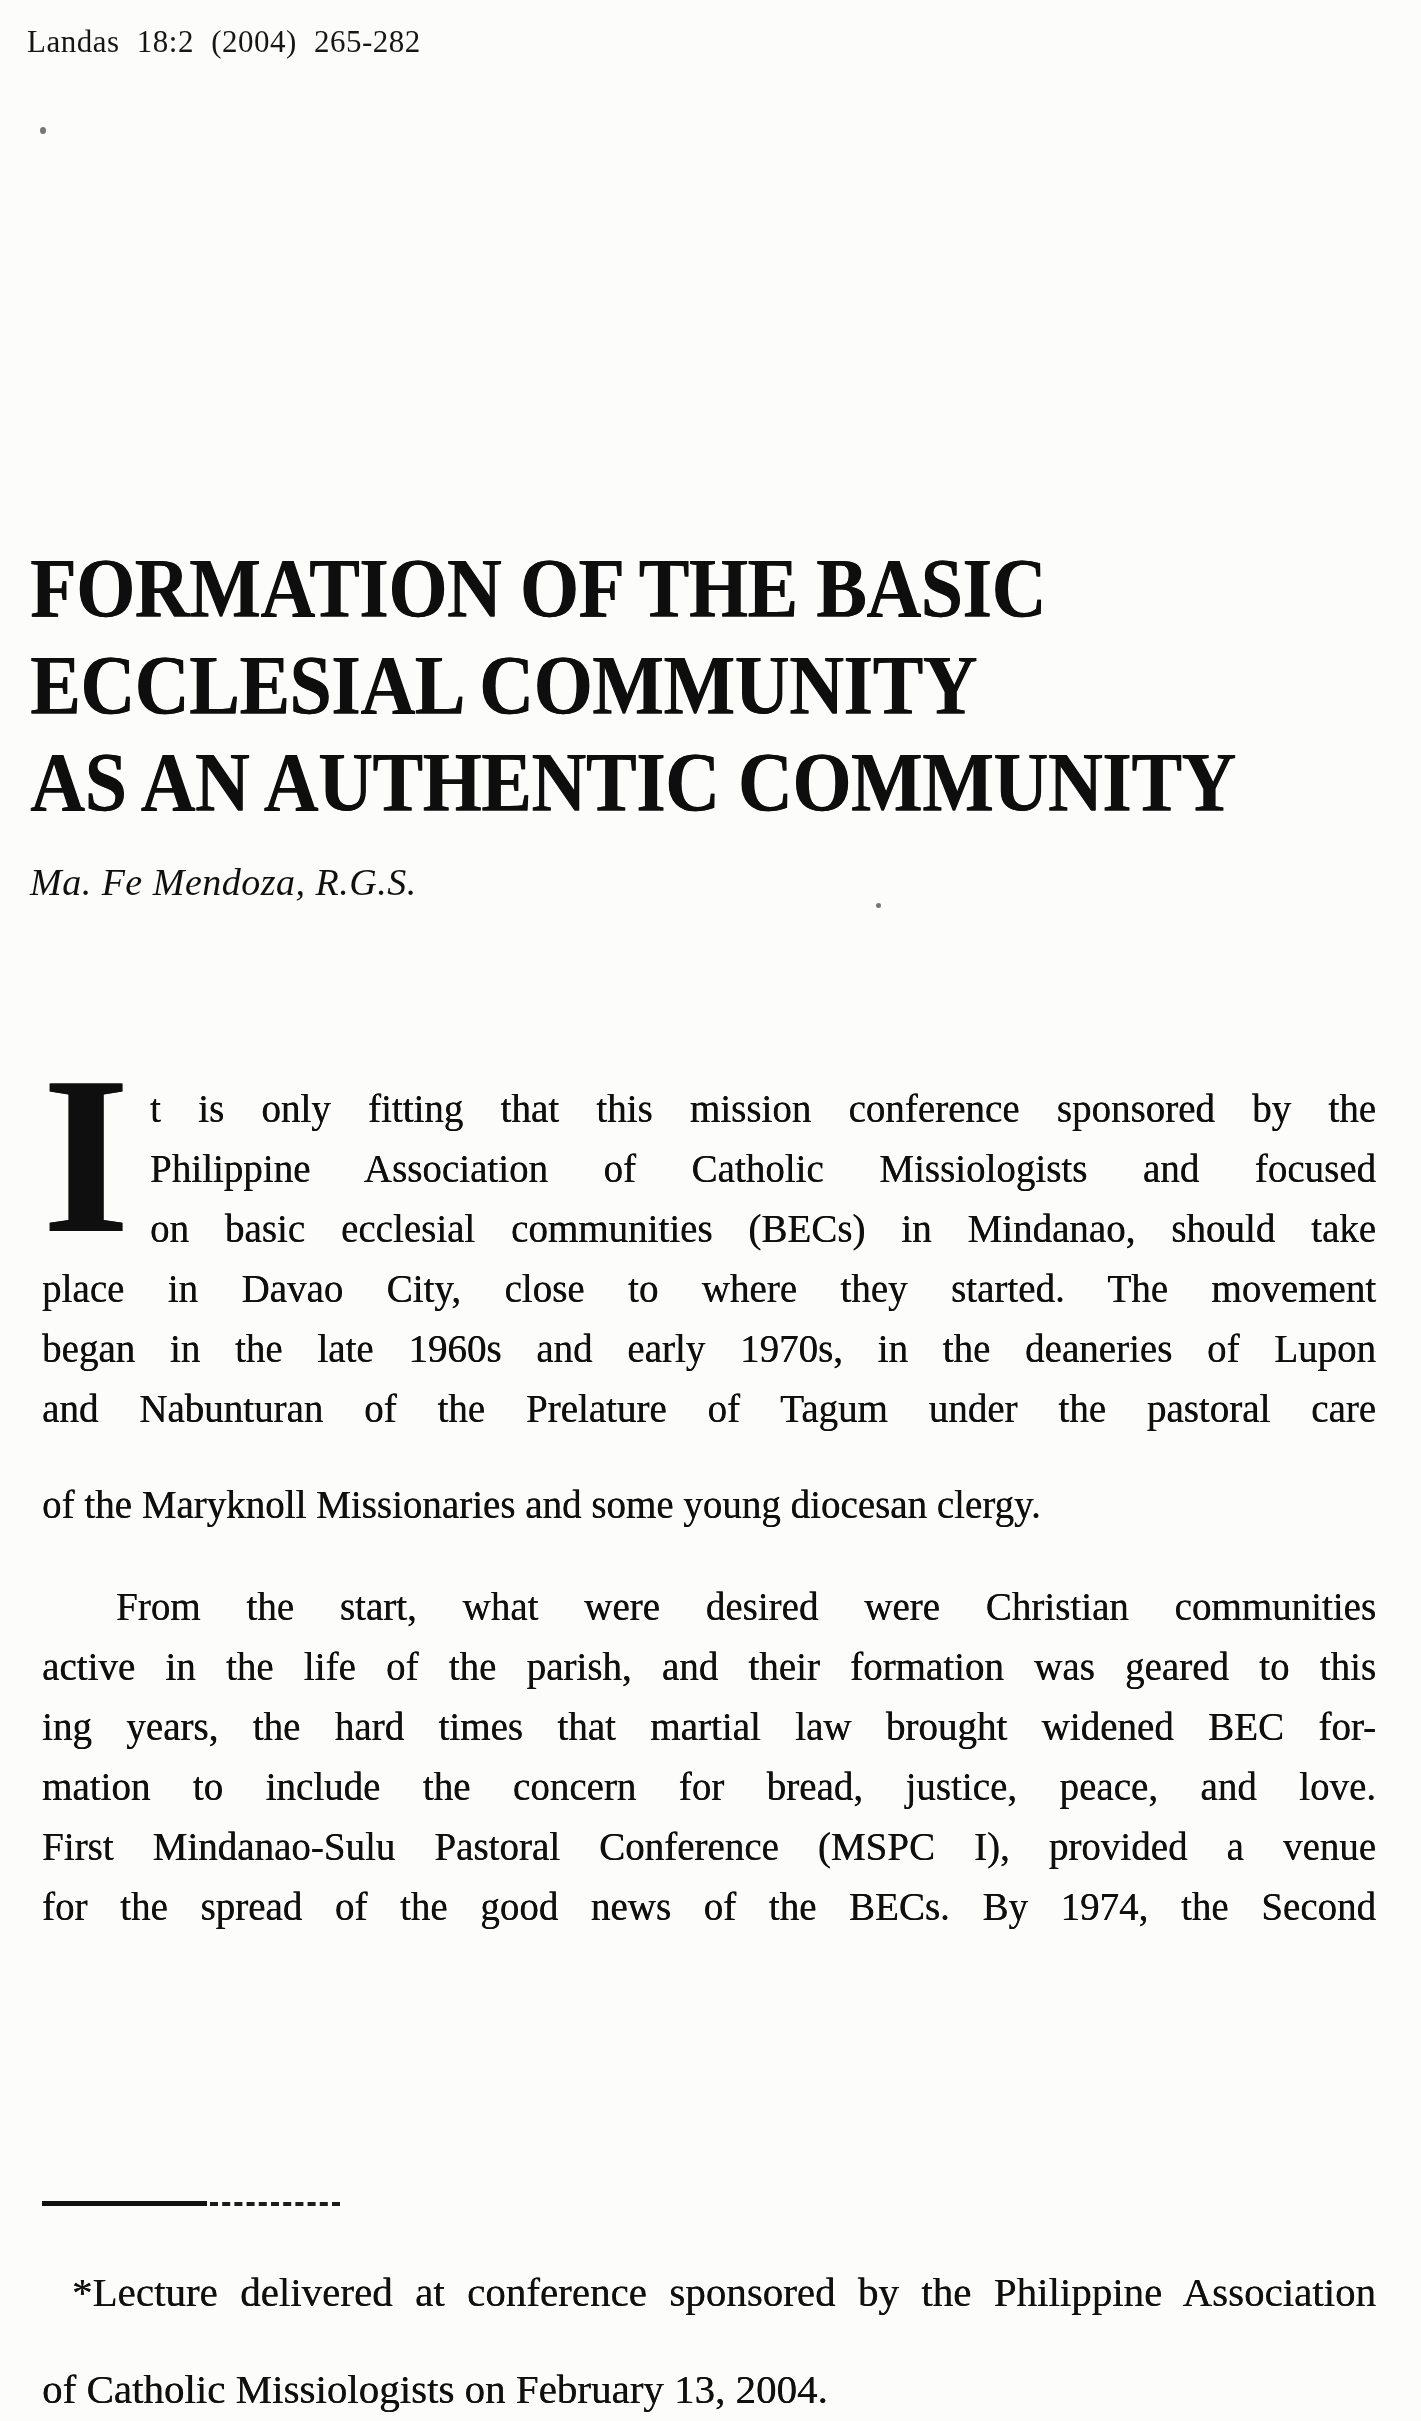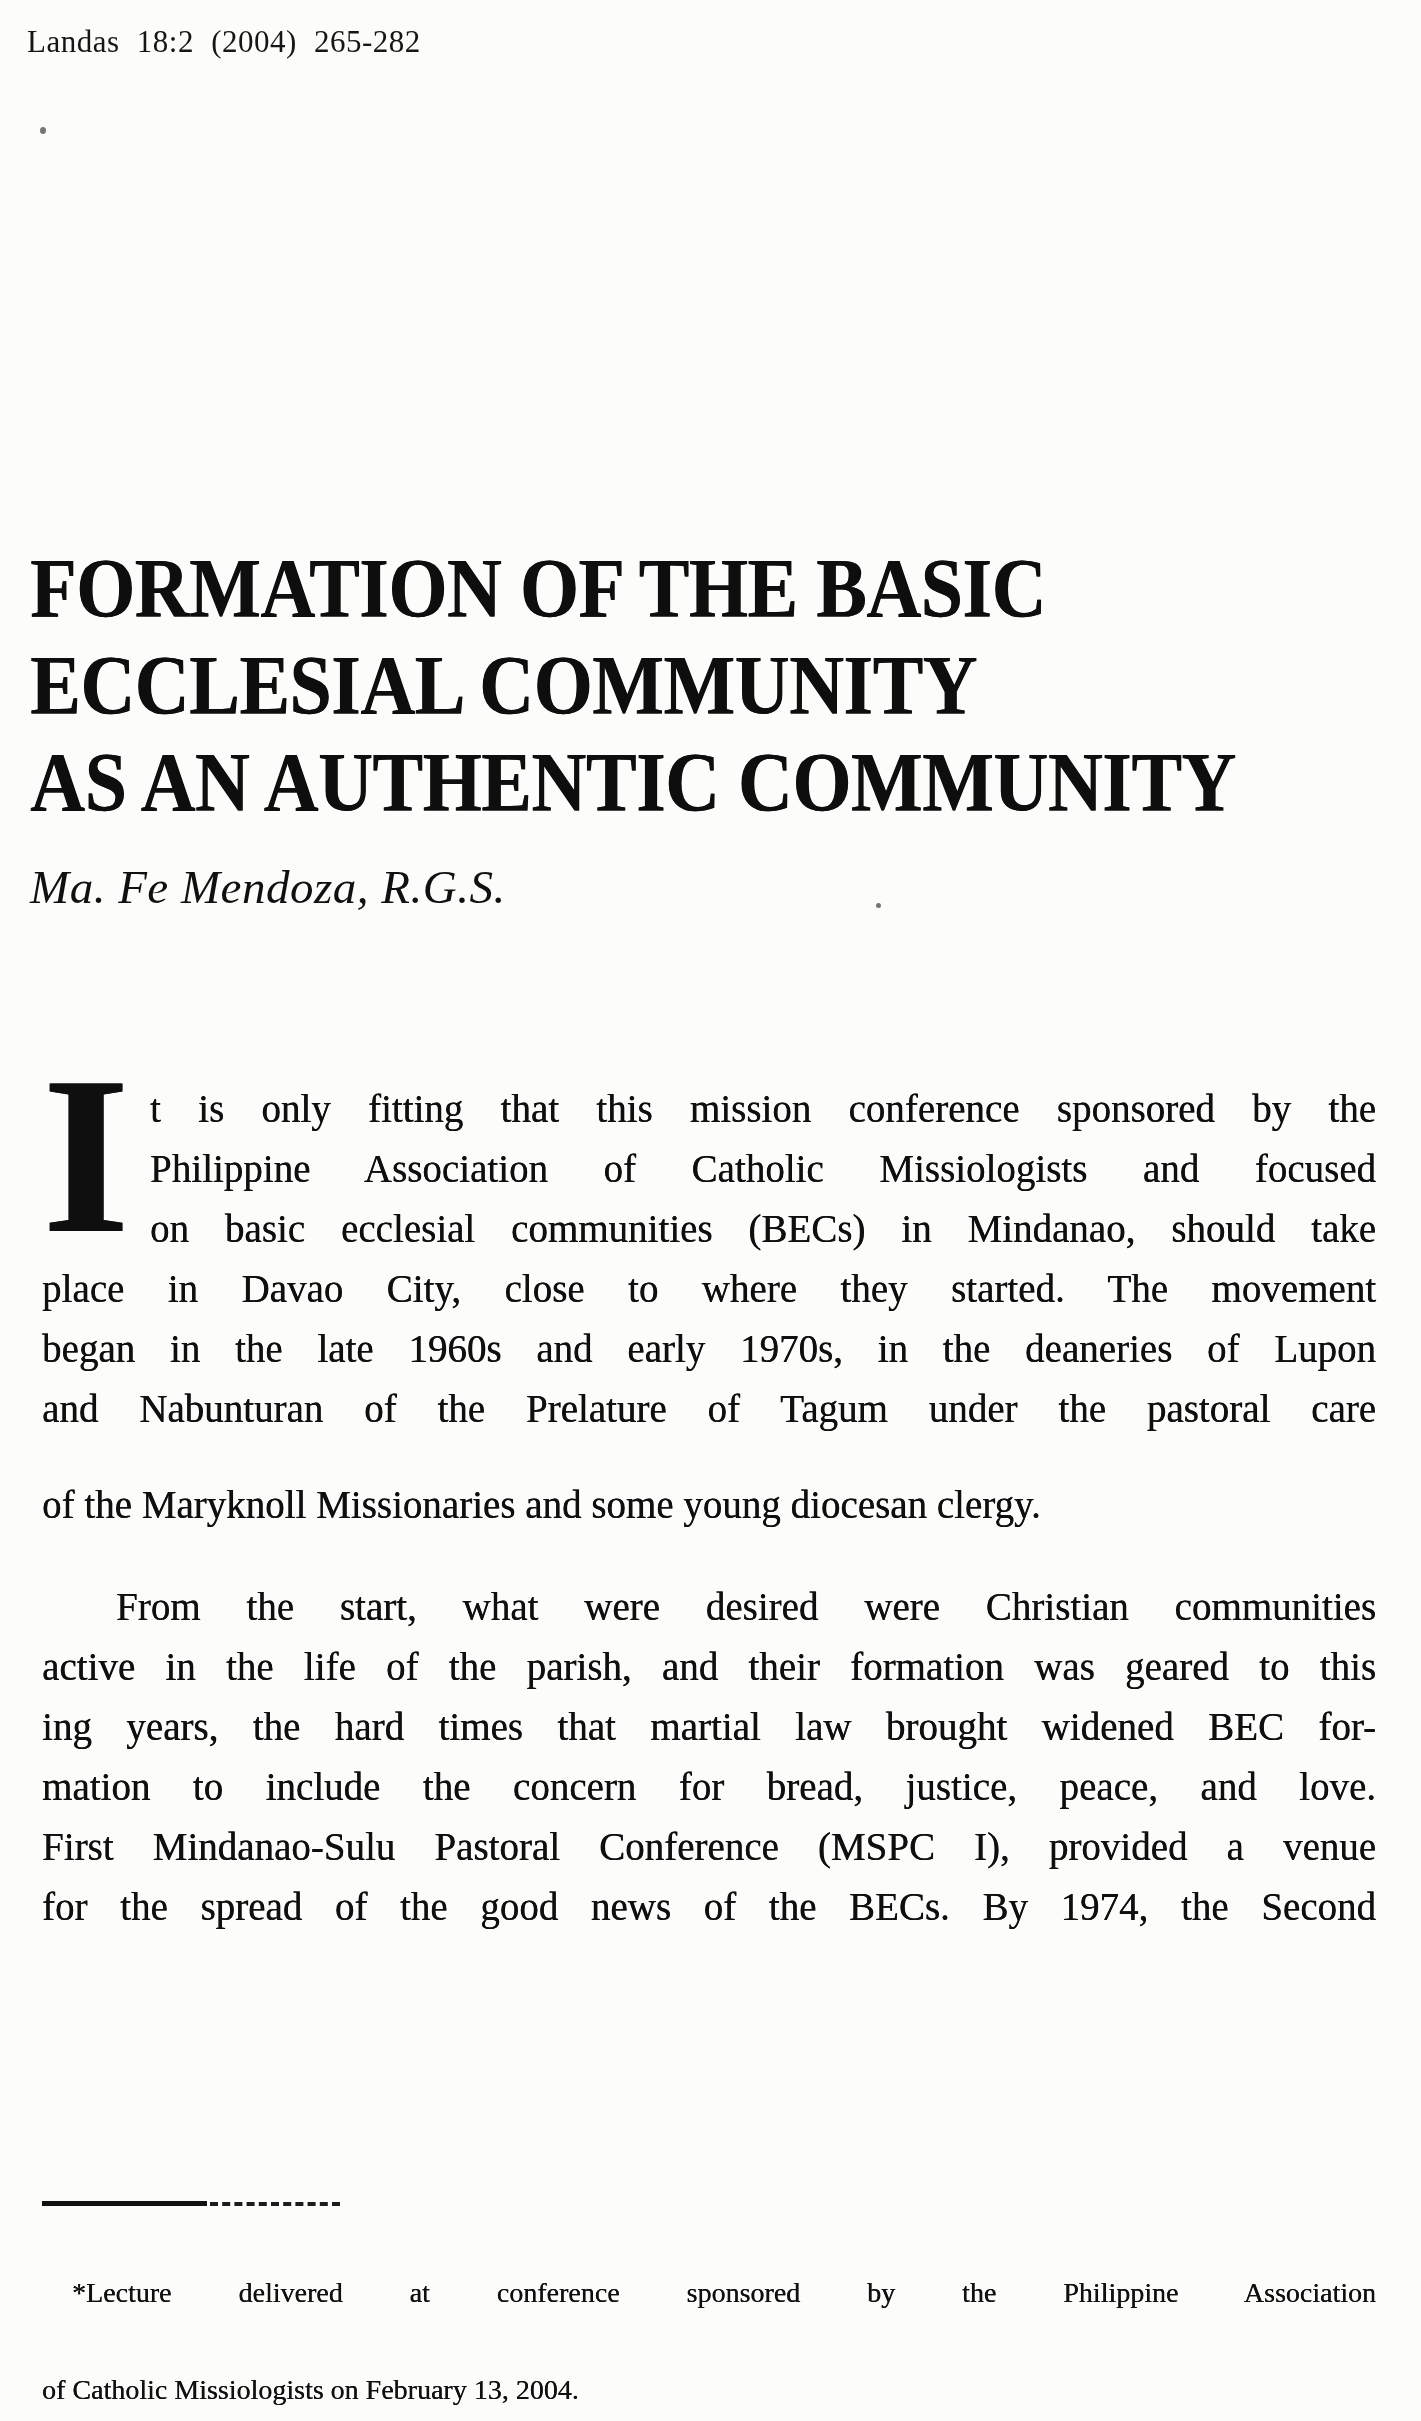--- a/index.html
+++ b/index.html
@@ -56,21 +56,21 @@
     transform: scaleY(1.1);
     transform-origin: 0 50%;
     text-shadow: 0.5px 0 0 currentColor;
   }
 
   
   .author-line {
     position: absolute;
     left: 30px;
     top: 860px;
-    font-size: 47px;
+    font-size: 38px;
     font-style: italic;
     letter-spacing: 0.5px;
     color: #101010;
   }
 
   
   .body-block {
     position: absolute;
     left: 42px;
     top: 1079px;
@@ -126,21 +126,21 @@
     left: 168px; top: 2px;
     width: 130px;
     height: 0;
     border-top: 4px dashed #1c1c1c;
   }
   .footnote-block {
     position: absolute;
     left: 42px;
     top: 2262px;
     width: 1334px;
-    font-size: 28px;
+    font-size: 41px;
     line-height: 61px;
     color: #101010;
     text-shadow: 0.3px 0 0 currentColor;
   }
   .footnote-block .text-line:first-child {
     text-indent: 30px;
   }
 </style>
 </head>
 <body>

